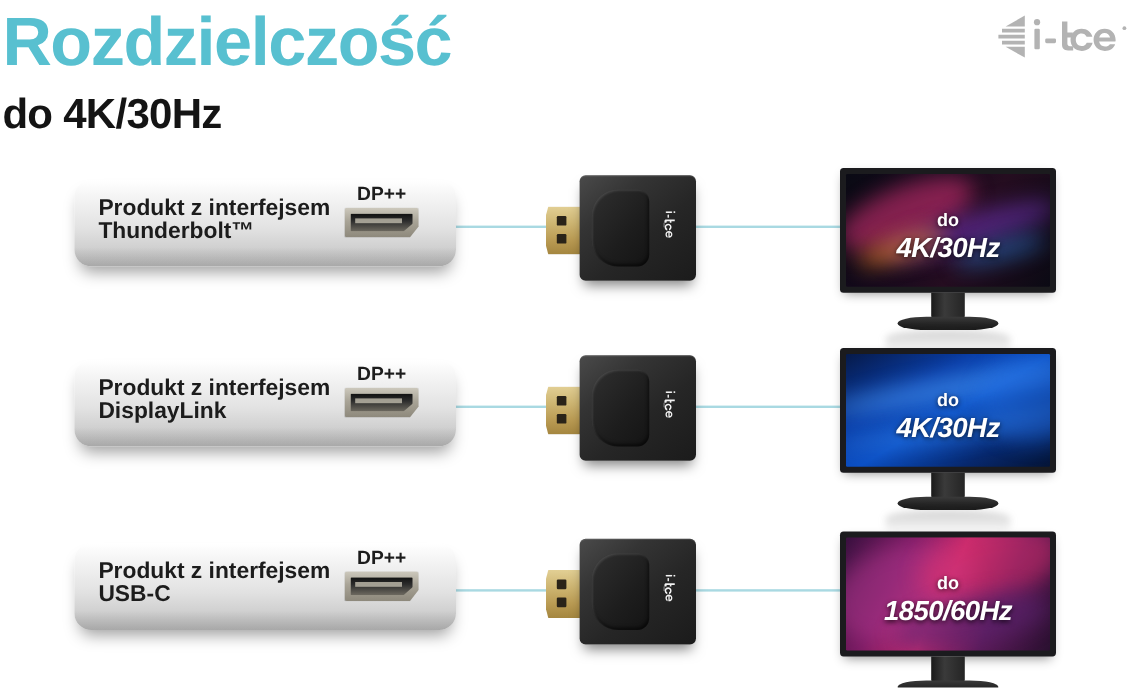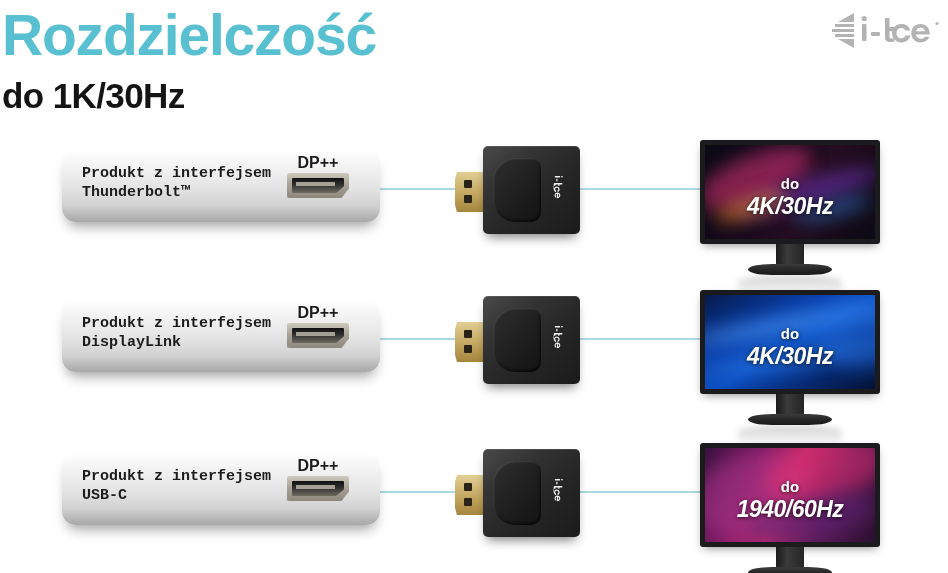--- a/index.html
+++ b/index.html
@@ -56,23 +56,22 @@
     background:linear-gradient(180deg,#ffffff 0%,#f3f3f3 22%,#e2e2e2 56%,#cfcfcf 80%,#bdbdbd 100%);
     box-shadow:0 9px 13px -5px rgba(0,0,0,0.38);
     overflow:hidden;
   }
   .device::after{
     content:"";position:absolute;left:0;right:0;bottom:0;height:16px;
     background:linear-gradient(180deg,rgba(255,255,255,0) 0%,rgba(120,120,120,.30) 100%);
   }
   .device-label{
     position:absolute;left:20px;top:14px;
-    font-size:15px;line-height:19px;font-weight:bold;color:#1c1c1c;
+    font-size:19px;line-height:19px;font-weight:bold;color:#1c1c1c;
     white-space:pre-line;
-    font-family:Liberation Mono, monospace;
   }
   .dp-wrap{position:absolute;left:215px;top:6px;width:82px;text-align:center;}
   .dp-cap{font-size:16px;font-weight:bold;color:#1c1c1c;line-height:14px;}
   .dp-port{
     position:relative;margin:3px auto 0;width:62px;height:25px;
     background:linear-gradient(180deg,#cdc9bd 0%,#a9a497 45%,#8d887b 100%);
     border-radius:3px;
     clip-path:polygon(0 0,100% 0,100% 62%,88% 100%,0 100%);
     box-shadow:0 1px 2px rgba(0,0,0,.45);
   }
@@ -158,21 +157,21 @@
     background:linear-gradient(180deg,rgba(90,90,90,.28),rgba(255,255,255,0));
     filter:blur(3px);border-radius:50%/30%;
   }
 </style>
 </head>
 <body>
 
 <div class="stage">
 
   <div class="title-main">Rozdzielczość</div>
-  <div class="title-sub">do 1K/30Hz</div>
+  <div class="title-sub">do 4K/30Hz</div>
 
   <div class="logo">
     <svg width="118" height="40" viewBox="0 0 118 40" aria-hidden="true">
       <g fill="#b3b3b3">
         <polygon points="30,3 14,12 30,12"></polygon>
         <polygon points="30,14 11,14 11,17 30,17"></polygon>
         <polygon points="30,19 8,19 8,22 30,22"></polygon>
         <polygon points="30,24 11,24 11,27 30,27"></polygon>
         <polygon points="30,29 14,29 30,38"></polygon>
         <rect x="38" y="14" width="4.5" height="17" rx="1"></rect>
@@ -332,21 +331,21 @@
     </div>
 
     <div class="monitor">
       <div class="mon-frame">
         <div class="mon-screen" style="background:linear-gradient(115deg,#3a1140 0%,#7a1a62 26%,#c02a6e 48%,#5c1a58 72%,#2a1030 100%);">
           <span class="glowA" style="left:-14px;top:6px;width:120px;height:80px;background:#b23a90;opacity:.5;transform:rotate(-18deg);"></span>
           <span class="glowB" style="left:60px;top:-8px;width:120px;height:60px;background:#e0306c;opacity:.5;transform:rotate(-14deg);"></span>
           <span class="glowC" style="left:40px;top:50px;width:130px;height:40px;background:#5a2470;opacity:.6;transform:rotate(-12deg);"></span>
           <div class="mon-text">
             <div class="l1">do</div>
-            <div class="l2">1940/60Hz</div>
+            <div class="l2">1850/60Hz</div>
           </div>
         </div>
       </div>
       <div class="mon-neck"></div>
       <div class="mon-base"></div>
 
     </div>
   </div>
 
 </div>

